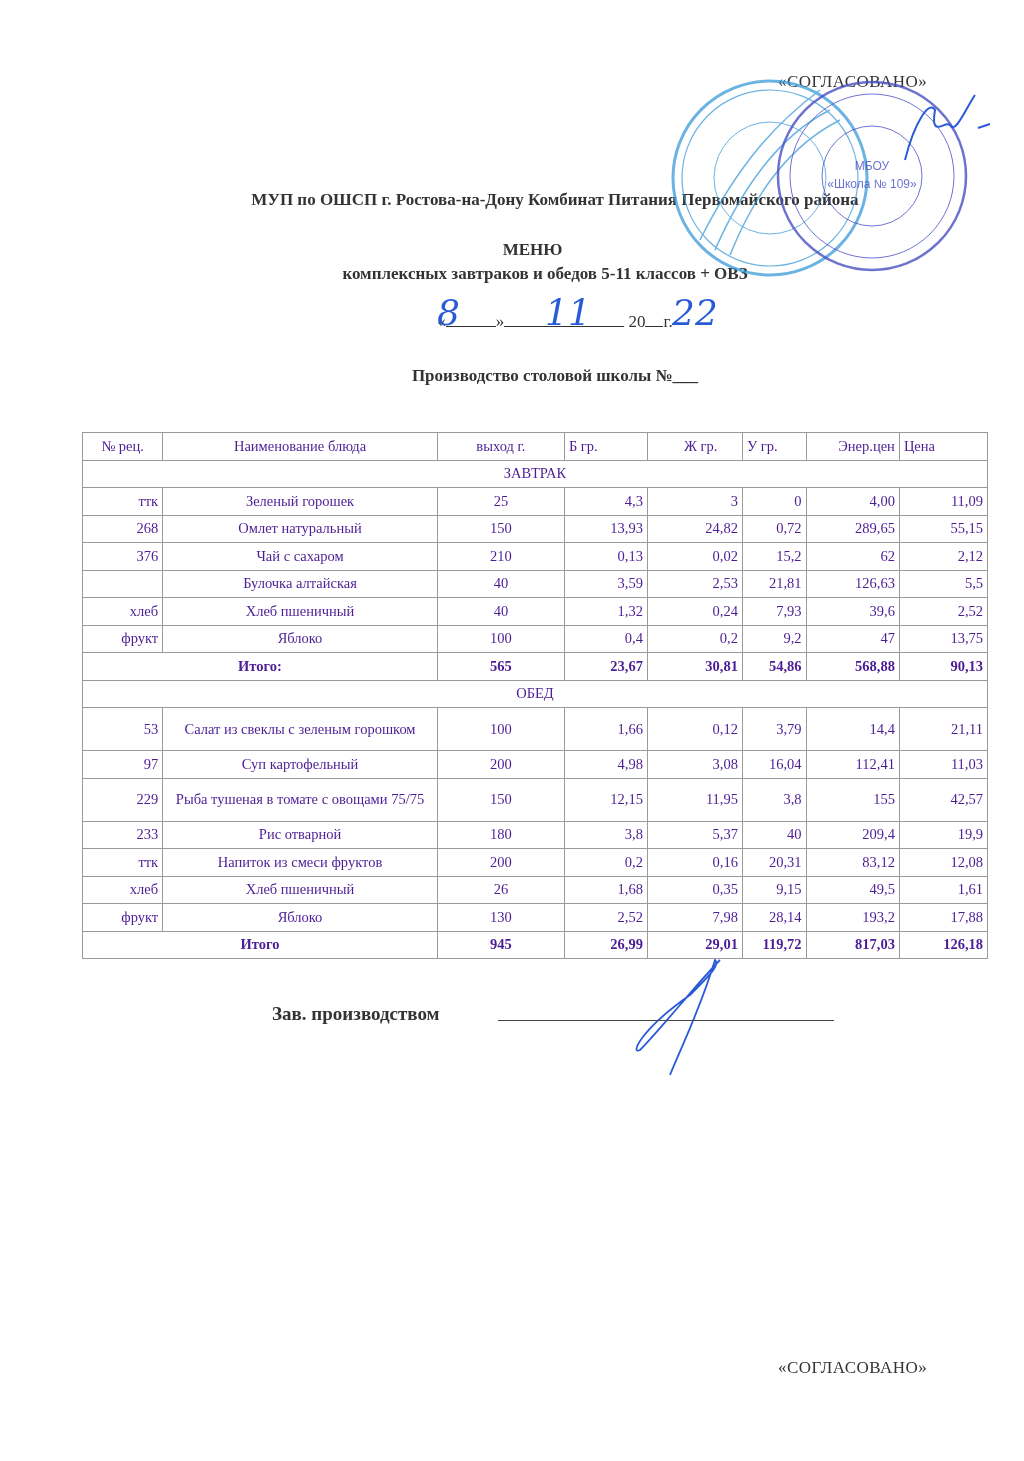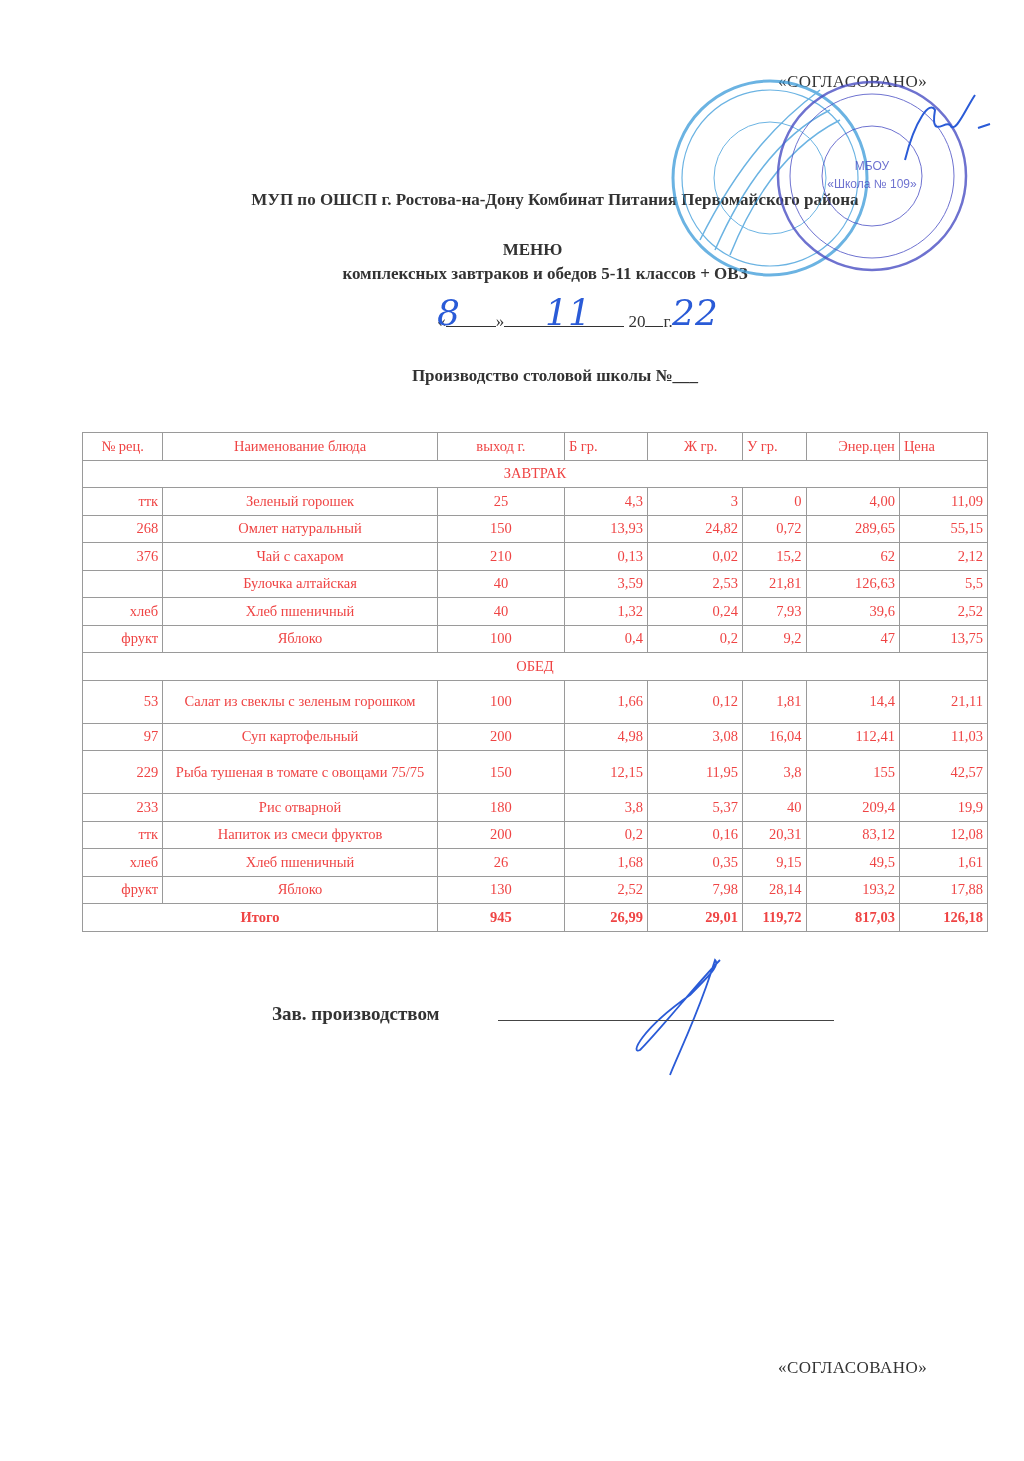--- a/index.html
+++ b/index.html
@@ -8,21 +8,21 @@
   .abs { position:absolute; }
   .approved { font-size:17px; letter-spacing:0.5px; color:#333; }
   .org-title { left:0; width:1110px; text-align:center; top:190px; font-size:17px; font-weight:bold; color:#333; }
   .menu-title { left:0; width:1065px; text-align:center; top:240px; font-size:17px; font-weight:bold; color:#333; }
   .menu-sub { left:0; width:1090px; text-align:center; top:264px; font-size:17px; font-weight:bold; color:#333; }
   .date-line { left:0; width:1110px; text-align:center; top:310px; font-size:17px; color:#333; }
   .date-line .blank { display:inline-block; border-bottom:1px solid #333; height:16px; vertical-align:baseline; }
   .hand { position:absolute; font-family:"DejaVu Serif",serif; font-style:italic; color:#2a5bd7; font-size:36px; }
   .production { left:0; width:1110px; text-align:center; top:366px; font-size:17px; font-weight:bold; color:#333; }
   table.menu { position:absolute; left:82px; top:432px; width:906px; border-collapse:collapse;
-               font-family:"Liberation Serif",serif; font-size:14.5px; color:#ef4444; }
+               font-family:"Liberation Serif",serif; font-size:14.5px; color:#4c1d95; }
   table.menu td, table.menu th { border:1px solid #9a9a9a; padding:0 4px; height:26.5px; font-weight:normal; }
   table.menu th { text-align:center; }
   .c0 { width:72px; text-align:right; }
   .c1 { width:270px; text-align:center; }
   .c2 { width:120px; text-align:center; }
   .c3 { width:75px; text-align:right; }
   .c4 { width:55px; text-align:right; }
   .c5 { width:55px; text-align:right; }
   .c6 { width:85px; text-align:right; }
   .c7 { width:80px; text-align:right;margin-left:44px; }
@@ -140,30 +140,39 @@
       <tr>
         <td class="c0">фрукт</td>
         <td class="c1">Яблоко</td>
         <td class="c2">100</td>
         <td class="c3">0,4</td>
         <td class="c4">0,2</td>
         <td class="c5">9,2</td>
         <td class="c6">47</td>
         <td class="c7">13,75</td>
       </tr>
+      <tr class="total">
+        <td colspan="2" style="text-align: center;">Итого:</td>
+        <td class="c2">565</td>
+        <td class="c3">23,67</td>
+        <td class="c4">30,81</td>
+        <td class="c5">54,86</td>
+        <td class="c6">568,88</td>
+        <td class="c7">90,13</td>
+      </tr>
       <tr>
         <td colspan="8" class="section">ОБЕД</td>
       </tr>
       <tr class="tall">
         <td class="c0">53</td>
         <td class="c1">Салат из свеклы с зеленым горошком</td>
         <td class="c2">100</td>
         <td class="c3">1,66</td>
         <td class="c4">0,12</td>
-        <td class="c5">1,81</td>
+        <td class="c5">3,79</td>
         <td class="c6">14,4</td>
         <td class="c7">21,11</td>
       </tr>
       <tr>
         <td class="c0">97</td>
         <td class="c1">Суп картофельный</td>
         <td class="c2">200</td>
         <td class="c3">4,98</td>
         <td class="c4">3,08</td>
         <td class="c5">16,04</td>

